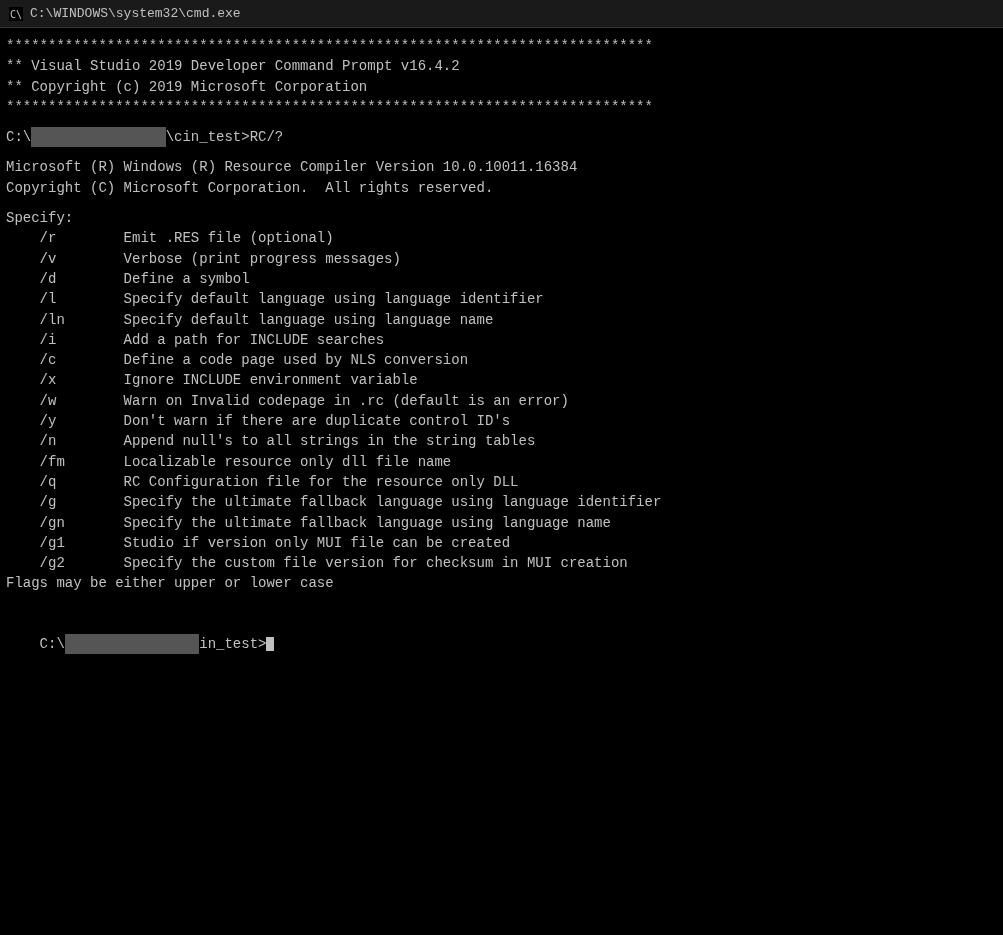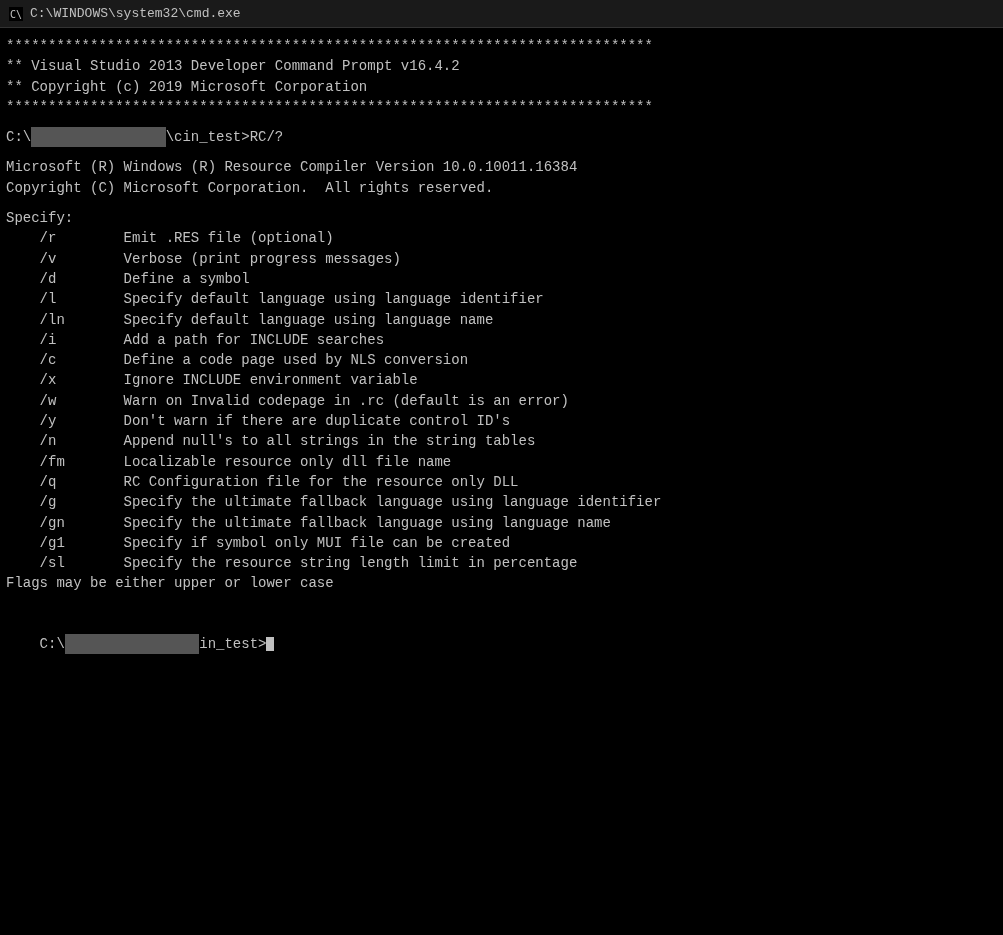--- a/index.html
+++ b/index.html
@@ -84,21 +84,21 @@
       <rect width="14" height="14" fill="#000"></rect>
       <text x="1" y="11" font-size="10" fill="#c0c0c0" font-family="monospace">C\</text>
     </svg>
   </span>
   <span class="title-bar-text">C:\WINDOWS\system32\cmd.exe</span>
 </div>
 
 <div class="terminal">
 
   <div class="line">*****************************************************************************</div>
-  <div class="line">** Visual Studio 2013 Developer Command Prompt v16.4.2</div>
+  <div class="line">** Visual Studio 2019 Developer Command Prompt v16.4.2</div>
   <div class="line">** Copyright (c) 2019 Microsoft Corporation</div>
   <div class="line">*****************************************************************************</div>
 
   <div class="spacer"></div>
 
   <div class="line"><span>C:\</span><span class="redacted">&nbsp;&nbsp;&nbsp;&nbsp;&nbsp;&nbsp;&nbsp;&nbsp;&nbsp;&nbsp;&nbsp;&nbsp;&nbsp;&nbsp;&nbsp;&nbsp;</span><span>\cin_test&gt;RC/?</span></div>
 
   <div class="spacer"></div>
 
   <div class="line">Microsoft (R) Windows (R) Resource Compiler Version 10.0.10011.16384</div>
@@ -117,22 +117,22 @@
       <div class="line">    /i        Add a path for INCLUDE searches</div>
       <div class="line">    /c        Define a code page used by NLS conversion</div>
       <div class="line">    /x        Ignore INCLUDE environment variable</div>
       <div class="line">    /w        Warn on Invalid codepage in .rc (default is an error)</div>
       <div class="line">    /y        Don't warn if there are duplicate control ID's</div>
       <div class="line">    /n        Append null's to all strings in the string tables</div>
       <div class="line">    /fm       Localizable resource only dll file name</div>
       <div class="line">    /q        RC Configuration file for the resource only DLL</div>
       <div class="line">    /g        Specify the ultimate fallback language using language identifier</div>
       <div class="line">    /gn       Specify the ultimate fallback language using language name</div>
-      <div class="line">    /g1       Specify if symbol only MUI file can be created</div>
-      <div class="line">    /sl       Specify the resource string length limit in percentage</div>
+      <div class="line">    /g1       Studio if version only MUI file can be created</div>
+      <div class="line">    /g2       Specify the custom file version for checksum in MUI creation</div>
     </div>
 
   <div class="line">Flags may be either upper or lower case</div>
 
   <div class="spacer"></div>
   <div class="spacer"></div>
 
   <div class="line">
     <span>C:\</span><span class="redacted">&nbsp;&nbsp;&nbsp;&nbsp;&nbsp;&nbsp;&nbsp;&nbsp;&nbsp;&nbsp;&nbsp;&nbsp;&nbsp;&nbsp;&nbsp;&nbsp;</span><span>in_test&gt;</span><span class="cursor"></span>
   </div>

